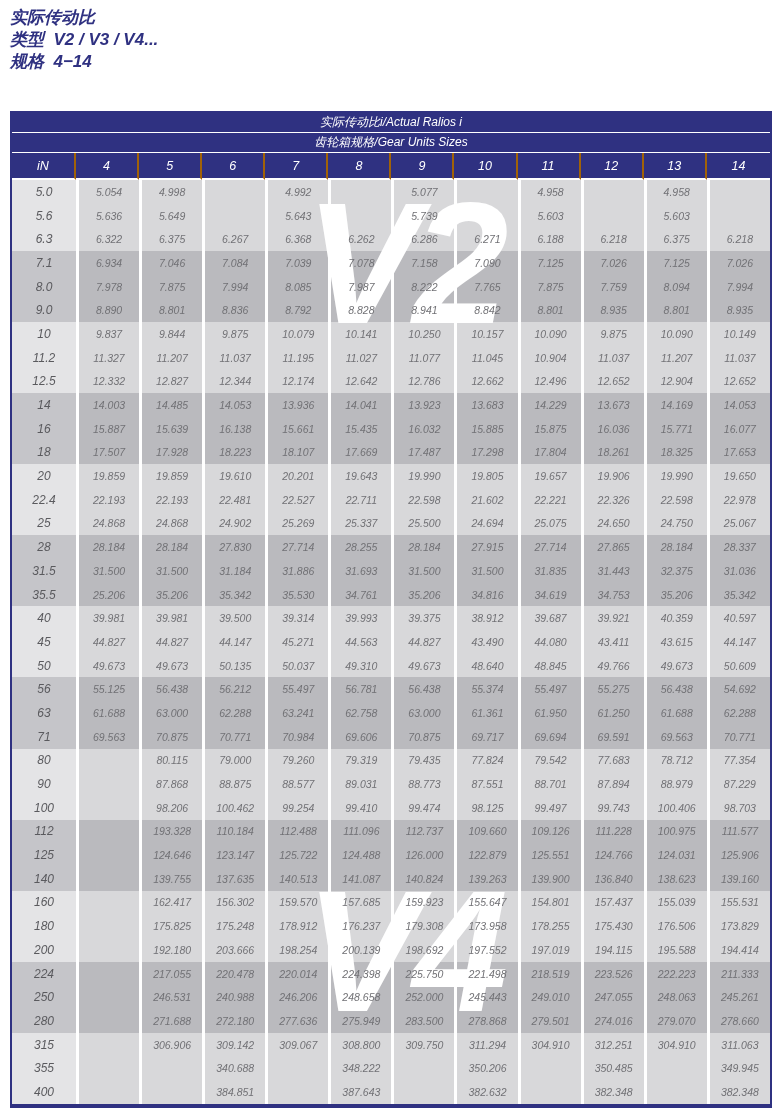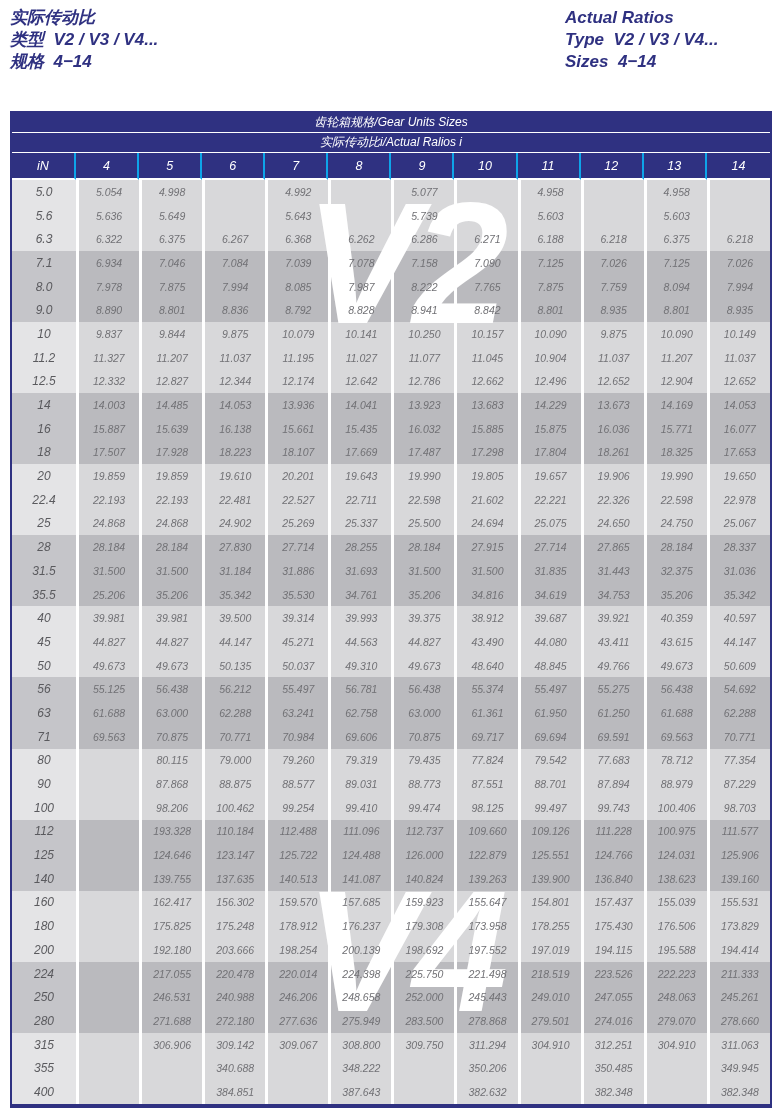--- a/index.html
+++ b/index.html
@@ -22,21 +22,21 @@
     height:19px; background:var(--navy); color:#fff; font-size:12px;
     line-height:19px; text-align:center; border-bottom:1px solid #fff;
   }
   table.ratios {
     width:100%; border-collapse:separate; border-spacing:0; table-layout:fixed;
   }
   table.ratios col.c-in { width:64px; }
   table.ratios th {
     height:25px; background:var(--navy); color:#fff; font-weight:normal;
     font-size:12.5px; text-align:center; padding:0;
-    border-bottom:2px solid #fff; border-right:2px solid #0ea5e9;
+    border-bottom:2px solid #fff; border-right:2px solid #a16207;
   }
   table.ratios th:last-child { border-right:0; }
   table.ratios td {
     height:23.69px; padding:0; text-align:center; vertical-align:middle;
     font-size:10.5px; color:var(--cell-text); overflow:hidden;
   }
   table.ratios td + td { border-left:3px solid #fff; }
   table.ratios td.row-head { font-size:12px; color:var(--row-head-text); }
   tr.band-light td { background:var(--band-light-cell); }
   tr.band-light td.row-head { background:var(--band-light-head); }
@@ -53,25 +53,24 @@
   #wm-v3 { top:357px; }
   #wm-v4 { top:752px; }
 </style>
 </head>
 <body>
 
 <div class="sheet">
 
   <div class="head-block head-zh"><div>实际传动比</div><div>类型  V2 / V3 / V4...</div><div>规格  4−14</div></div>
 
-  <div class="head-block head-en"><div>Actual Ratios</div><div>Type  V2 / V3 / V4...</div><div>Sizes  4−14</div></div>
 
   <div class="ratio-table">
+    <div class="title-bar">实际传动比i/Actual Ralios i</div>
     <div class="title-bar">齿轮箱规格/Gear Units Sizes</div>
-    <div class="title-bar">实际传动比i/Actual Ralios i</div>
 
     <table class="ratios">
       <colgroup>
           <col class="c-in">
         </colgroup>
       <thead>
         <tr id="size-header-row">
             <th>iN</th>
             <th>4</th>
             <th>5</th>

